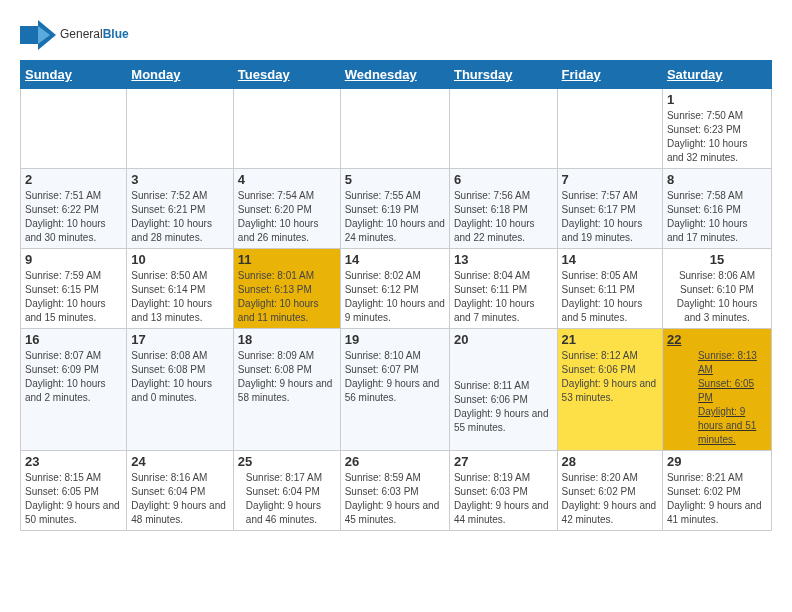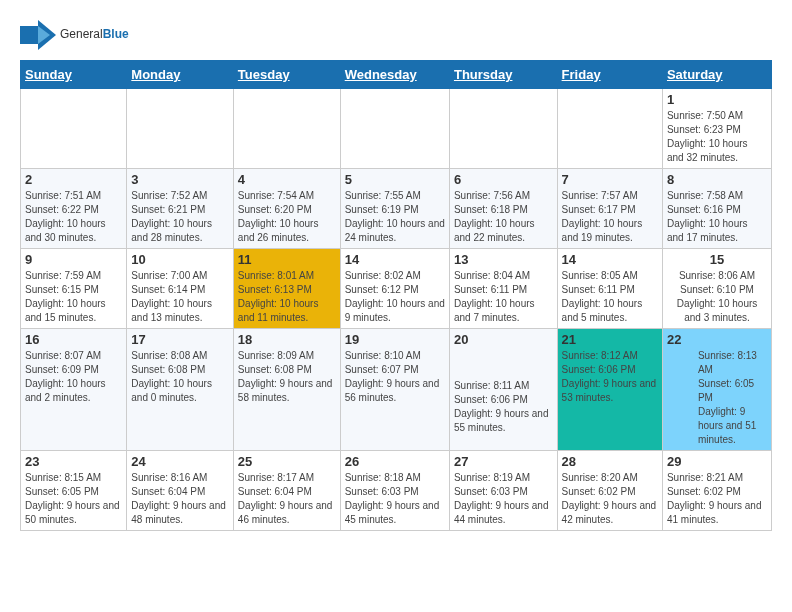--- a/index.html
+++ b/index.html
@@ -180,21 +180,21 @@
       </tr>
       <tr>
         <td style="background-color: rgb(255, 255, 255);">
           <span class="day-number">9</span>
           <div class="day-info" style="white-space: pre-line;">Sunrise: 7:59 AM
 Sunset: 6:15 PM
 Daylight: 10 hours and 15 minutes.</div>
         </td>
         <td style="background-color: rgb(255, 255, 255);">
           <span class="day-number">10</span>
-          <div class="day-info" style="white-space: pre-line;">Sunrise: 7:00 AM
+          <div class="day-info" style="white-space: pre-line;">Sunrise: 8:50 AM
 Sunset: 6:14 PM
 Daylight: 10 hours and 13 minutes.</div>
         </td>
         <td style="background-color: #eab308;">
           <span class="day-number">11</span>
           <div class="day-info" style="white-space: pre-line;">Sunrise: 8:01 AM
 Sunset: 6:13 PM
 Daylight: 10 hours and 11 minutes.</div>
         </td>
         <td style="background-color: rgb(255, 255, 255);">
@@ -246,27 +246,27 @@
           <div class="day-info" style="white-space: pre-line;">Sunrise: 8:10 AM
 Sunset: 6:07 PM
 Daylight: 9 hours and 56 minutes.</div>
         </td>
         <td style="background-color: rgb(245, 248, 252);">
           <span class="day-number">20</span>
           <div class="day-info" style="white-space: pre-line; margin-top: 32px;">Sunrise: 8:11 AM
 Sunset: 6:06 PM
 Daylight: 9 hours and 55 minutes.</div>
         </td>
-        <td style="background-color: #14b8a6;">
+        <td style="background-color: #fde047;">
           <span class="day-number">21</span>
           <div class="day-info" style="white-space: pre-line;">Sunrise: 8:12 AM
 Sunset: 6:06 PM
 Daylight: 9 hours and 53 minutes.</div>
         </td>
-        <td style="background-color: #7dd3fc;">
+        <td style="background-color: #eab308; text-decoration: underline;">
           <span class="day-number">22</span>
           <div class="day-info" style="white-space: pre-line; margin-left: 31px;">Sunrise: 8:13 AM
 Sunset: 6:05 PM
 Daylight: 9 hours and 51 minutes.</div>
         </td>
       </tr>
       <tr>
         <td style="background-color: rgb(255, 255, 255);">
           <span class="day-number">23</span>
           <div class="day-info" style="white-space: pre-line;">Sunrise: 8:15 AM
@@ -274,27 +274,27 @@
 Daylight: 9 hours and 50 minutes.</div>
         </td>
         <td style="background-color: rgb(255, 255, 255);">
           <span class="day-number">24</span>
           <div class="day-info" style="white-space: pre-line;">Sunrise: 8:16 AM
 Sunset: 6:04 PM
 Daylight: 9 hours and 48 minutes.</div>
         </td>
         <td style="background-color: rgb(255, 255, 255);">
           <span class="day-number">25</span>
-          <div class="day-info" style="white-space: pre-line;">Sunrise: 8:17 AM
+          <div class="day-info" style="white-space: pre-line; margin-left: 8px;">Sunrise: 8:17 AM
 Sunset: 6:04 PM
 Daylight: 9 hours and 46 minutes.</div>
         </td>
         <td style="background-color: rgb(255, 255, 255);">
           <span class="day-number">26</span>
-          <div class="day-info" style="white-space: pre-line;">Sunrise: 8:18 AM
+          <div class="day-info" style="white-space: pre-line;">Sunrise: 8:59 AM
 Sunset: 6:03 PM
 Daylight: 9 hours and 45 minutes.</div>
         </td>
         <td style="background-color: rgb(255, 255, 255);">
           <span class="day-number">27</span>
           <div class="day-info" style="white-space: pre-line;">Sunrise: 8:19 AM
 Sunset: 6:03 PM
 Daylight: 9 hours and 44 minutes.</div>
         </td>
         <td style="background-color: rgb(255, 255, 255);">

